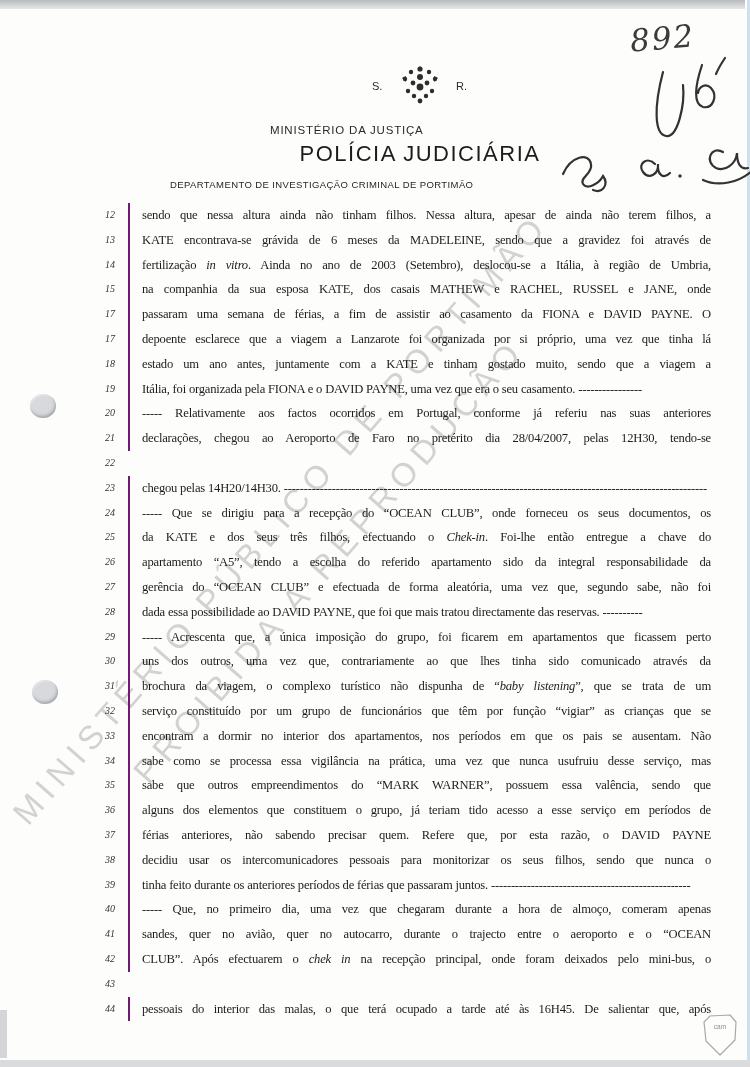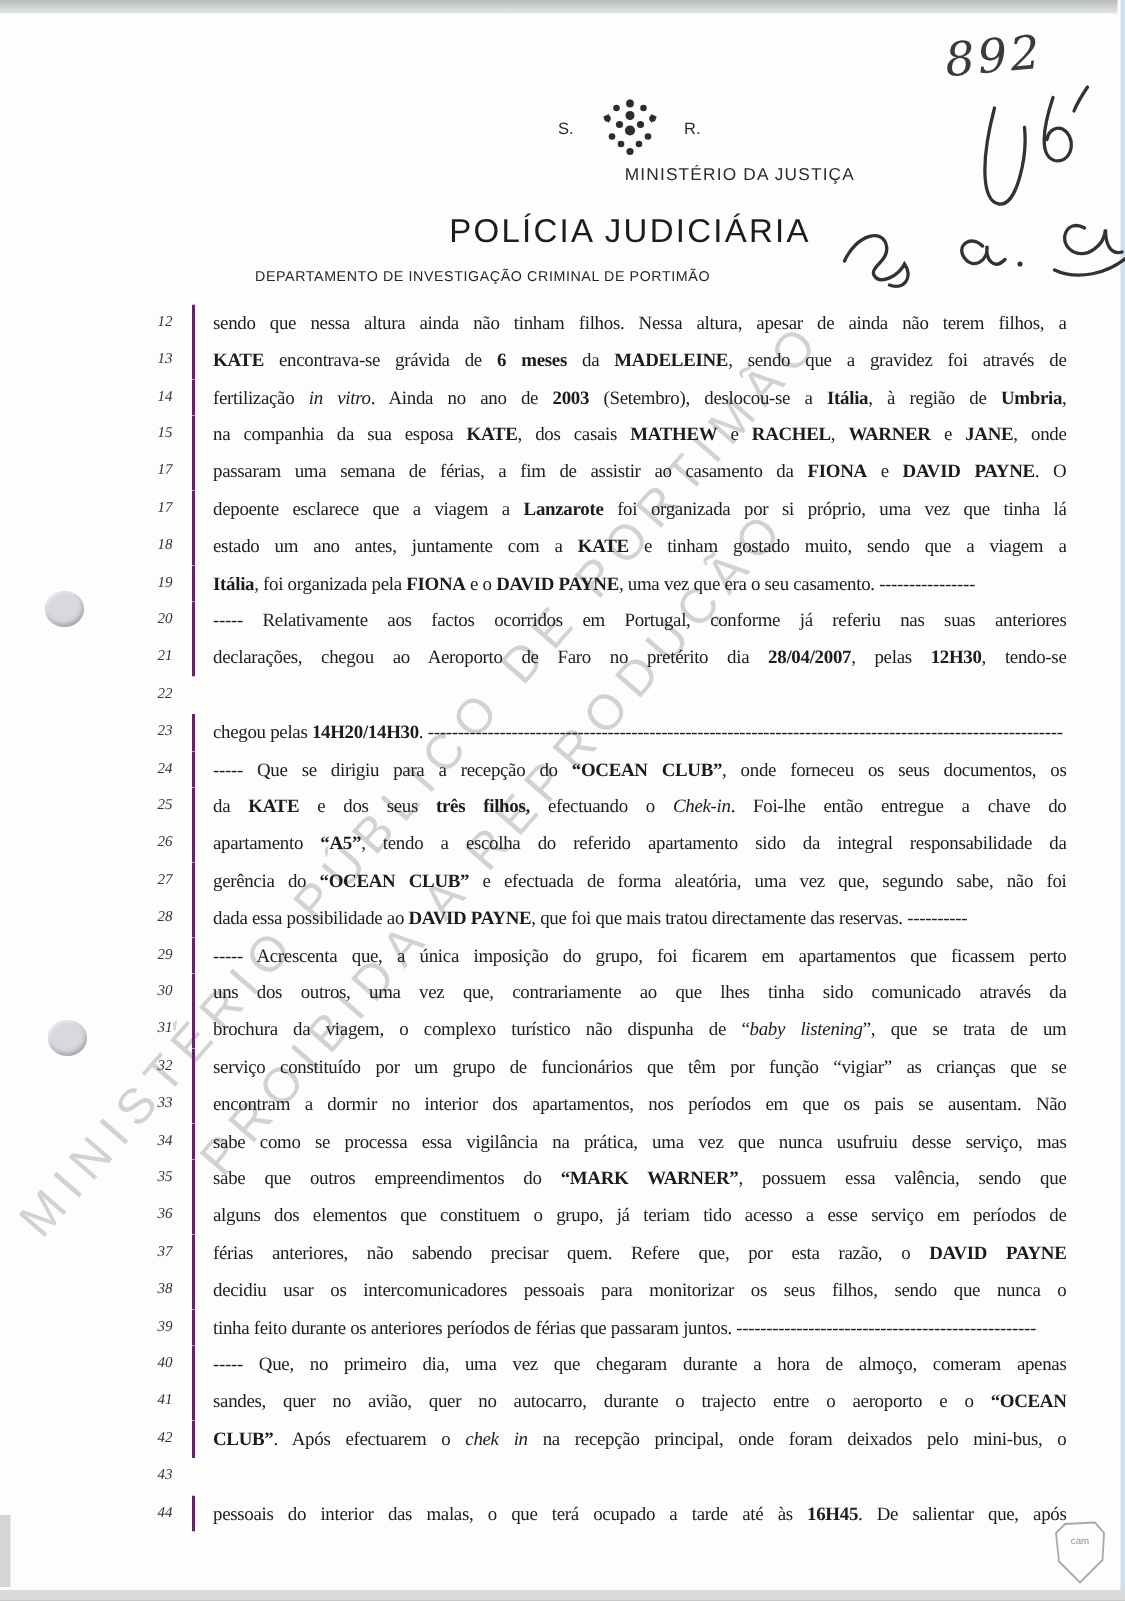--- a/index.html
+++ b/index.html
@@ -20,21 +20,21 @@
     transform:translate(-50%,-50%) rotate(-49deg);
     text-align:center;white-space:nowrap;pointer-events:none;
     font-family:"Liberation Sans",sans-serif;
     color:rgba(125,125,125,0.34);
   }
   .watermark .wm1{font-size:33px;letter-spacing:7px;}
   .watermark .wm2{font-size:33px;letter-spacing:7px;margin-top:26px;}
   .crest-wrap{position:absolute;left:396px;top:64px;z-index:2;}
   .crest-s{position:absolute;left:372px;top:80px;font-family:"Liberation Sans",sans-serif;font-size:11px;color:#2c2c2c;z-index:2;}
   .crest-r{position:absolute;left:456px;top:80px;font-family:"Liberation Sans",sans-serif;font-size:11px;color:#2c2c2c;z-index:2;}
-  .ministry{position:absolute;left:270px;top:111px;width:300px;text-align:right;z-index:2;
+  .ministry{position:absolute;left:270px;top:124px;width:300px;text-align:left;z-index:2;
     font-family:"Liberation Sans",sans-serif;font-size:11.5px;letter-spacing:0.8px;color:#2a2a2a;}
   .org-title{position:absolute;left:220px;top:141px;width:400px;text-align:center;z-index:2;
     font-family:"Liberation Sans",sans-serif;font-size:22px;letter-spacing:1.5px;color:#1c1c1c;}
   .department{position:absolute;left:170px;top:179px;width:500px;text-align:left;z-index:2;
     font-family:"Liberation Sans",sans-serif;font-size:9.5px;letter-spacing:0.4px;color:#262626;}
   
   .hw-number{
     position:absolute;left:630px;top:20px;z-index:3;
     font-family:"DejaVu Serif",serif;font-style:italic;font-size:31px;color:#3b3b3b;
     transform:rotate(-5deg);letter-spacing:2px;
@@ -47,21 +47,21 @@
   .hole.h2{left:32px;top:680px;}
   
   .doc{position:absolute;left:0;top:203px;width:750px;z-index:2;}
   .row{display:flex;height:24.8px;line-height:24.8px;overflow:hidden;}
   .lnum{width:128px;box-sizing:border-box;text-align:right;padding-right:13px;
     font-style:italic;font-size:10px;color:#333;flex:none;}
   .ltext{width:583px;box-sizing:border-box;border-left:2px solid #701a75;padding-left:12px;
     flex:none;font-size:12.6px;letter-spacing:-0.2px;color:#1c1c1c;
     text-align:justify;text-align-last:justify;overflow:hidden;height:24.8px;}
   .ltext.nojust{text-align:left;text-align-last:left;}
-  .ltext .b{font-weight:700;}
+  .ltext .b{font-weight:400;}
   .ltext .i{font-style:italic;margin-top:28px;}
   
   .stamp{position:absolute;left:700px;top:1013px;z-index:3;}
 </style>
 </head>
 <body>
 
 <div class="page">
 
   <div class="scan-top-band"></div>
@@ -128,21 +128,21 @@
       <div class="row">
         <span class="lnum">13</span>
         <span class="ltext"><span class="b">KATE</span> encontrava-se grávida de <span class="b">6 meses</span> da <span class="b">MADELEINE</span>, sendo que a gravidez foi através de</span>
       </div>
       <div class="row">
         <span class="lnum">14</span>
         <span class="ltext">fertilização <span class="i">in vitro</span>. Ainda no ano de <span class="b">2003</span> (Setembro), deslocou-se a <span class="b">Itália</span>, à região de <span class="b">Umbria</span>,</span>
       </div>
       <div class="row">
         <span class="lnum">15</span>
-        <span class="ltext">na companhia da sua esposa <span class="b">KATE</span>, dos casais <span class="b">MATHEW</span> e <span class="b">RACHEL</span>, <span class="b">WARNER</span> e <span class="b">JANE</span>, onde</span>
+        <span class="ltext">na companhia da sua esposa <span class="b">KATE</span>, dos casais <span class="b">MATHEW</span> e <span class="b">RACHEL</span>, <span class="b">RUSSEL</span> e <span class="b">JANE</span>, onde</span>
       </div>
       <div class="row">
         <span class="lnum">17</span>
         <span class="ltext">passaram uma semana de férias, a fim de assistir ao casamento da <span class="b">FIONA</span> e <span class="b">DAVID PAYNE</span>. O</span>
       </div>
       <div class="row">
         <span class="lnum">17</span>
         <span class="ltext">depoente esclarece que a viagem a <span class="b">Lanzarote</span> foi organizada por si próprio, uma vez que tinha lá</span>
       </div>
       <div class="row">

